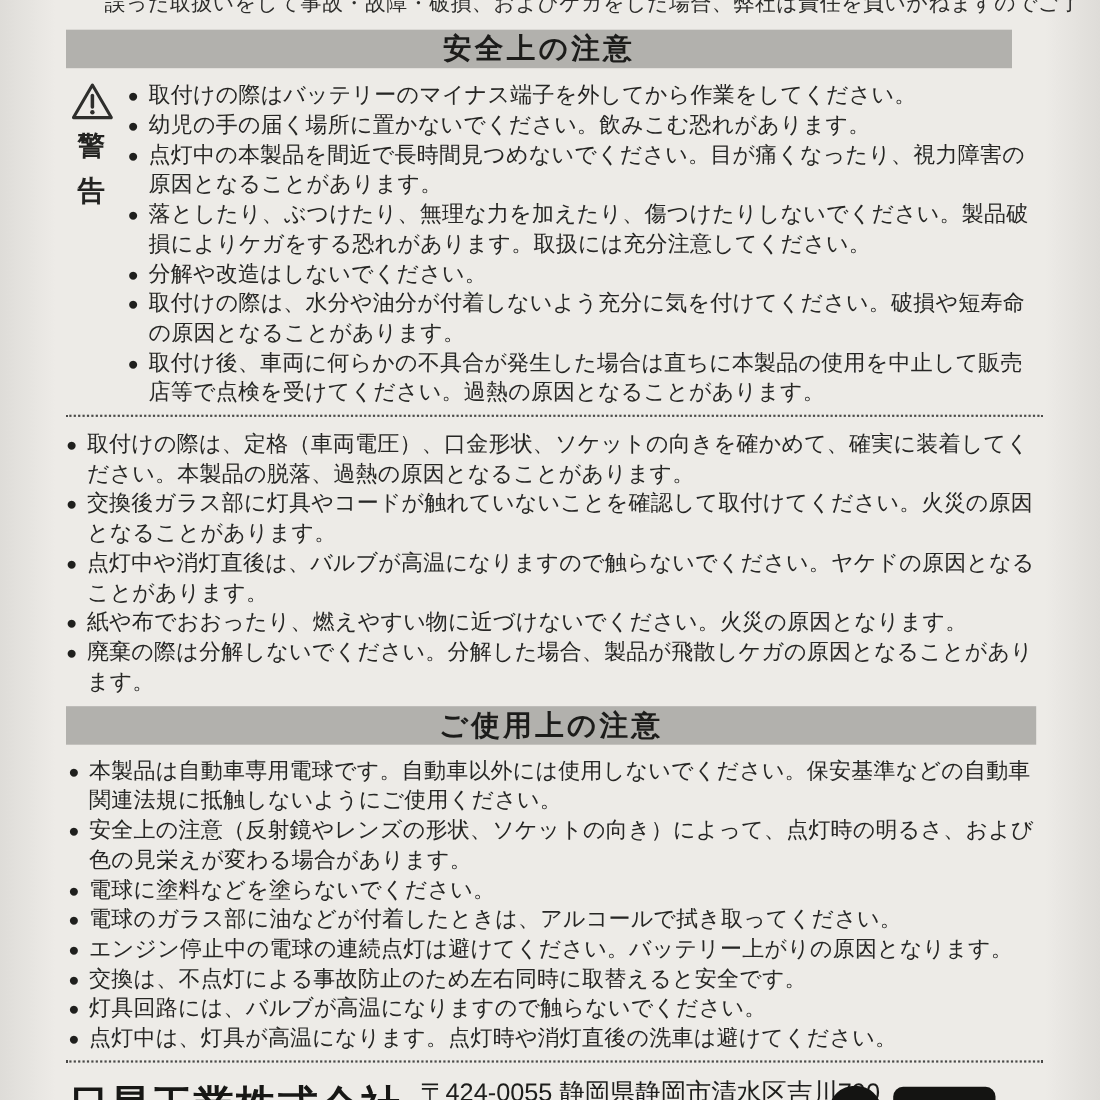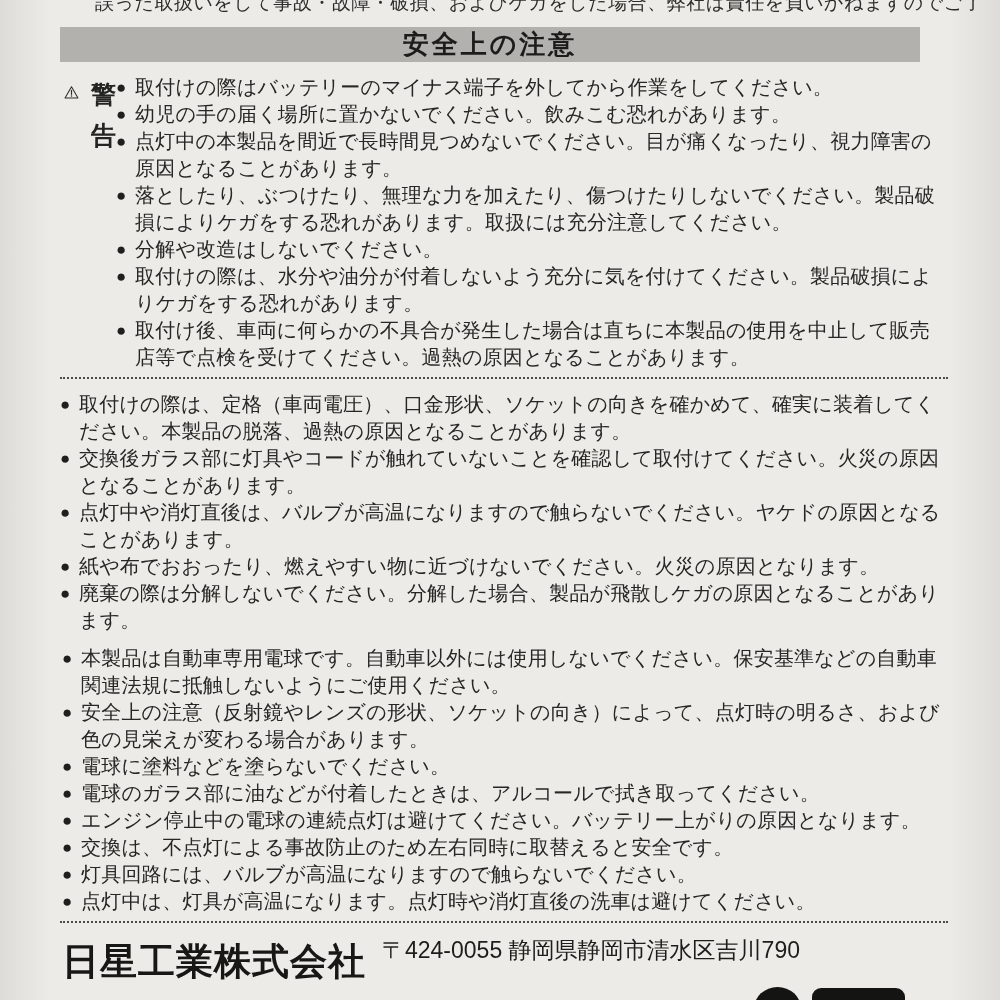--- a/index.html
+++ b/index.html
@@ -38,21 +38,21 @@
     color: #1c1c1a;
   }
   .warn-section {
     display: flex;
     margin: 12px 52px 0 60px;
   }
   .icon-col {
     width: 56px;
     flex: none;
     display: flex;
-    flex-direction: row;
+    flex-direction: column;
     align-items: flex-start;
     gap: 2px;
   }
   .tri-icon { width: 40px; height: 37px; margin-left: 4px; }
   .vlabel {
     width: 26px;
     margin-left: 10px;
     font-size: 25px;
     font-weight: bold;
     line-height: 1.65;
@@ -153,21 +153,21 @@
       <div class="bullet-item">
         <span class="bullet-marker">●</span>
         <span class="bullet-text">落としたり、ぶつけたり、無理な力を加えたり、傷つけたりしないでください。製品破損によりケガをする恐れがあります。取扱には充分注意してください。</span>
       </div>
       <div class="bullet-item">
         <span class="bullet-marker">●</span>
         <span class="bullet-text">分解や改造はしないでください。</span>
       </div>
       <div class="bullet-item">
         <span class="bullet-marker">●</span>
-        <span class="bullet-text">取付けの際は、水分や油分が付着しないよう充分に気を付けてください。製品破損によりケガをする恐れがあります。</span>
+        <span class="bullet-text">取付けの際は、水分や油分が付着しないよう充分に気を付けてください。破損や短寿命の原因となることがあります。</span>
       </div>
       <div class="bullet-item">
         <span class="bullet-marker">●</span>
         <span class="bullet-text">取付け後、車両に何らかの不具合が発生した場合は直ちに本製品の使用を中止して販売店等で点検を受けてください。過熱の原因となることがあります。</span>
       </div>
     </div>
   </div>
 
   <div class="dotted-divider"></div>
 
@@ -189,20 +189,23 @@
         <span class="bullet-marker">●</span>
         <span class="bullet-text">紙や布でおおったり、燃えやすい物に近づけないでください。火災の原因となります。</span>
       </div>
       <div class="bullet-item">
         <span class="bullet-marker">●</span>
         <span class="bullet-text">廃棄の際は分解しないでください。分解した場合、製品が飛散しケガの原因となることがあります。</span>
       </div>
     </div>
   </div>
 
+  <div class="section-bar bar2">
+    <span class="bar-title">ご使用上の注意</span>
+  </div>
 
   <div class="bullet-list usage-list">
     <div class="bullet-item">
       <span class="bullet-marker">●</span>
       <span class="bullet-text">本製品は自動車専用電球です。自動車以外には使用しないでください。保安基準などの自動車関連法規に抵触しないようにご使用ください。</span>
     </div>
     <div class="bullet-item">
       <span class="bullet-marker">●</span>
       <span class="bullet-text">安全上の注意（反射鏡やレンズの形状、ソケットの向き）によって、点灯時の明るさ、および色の見栄えが変わる場合があります。</span>
     </div>

